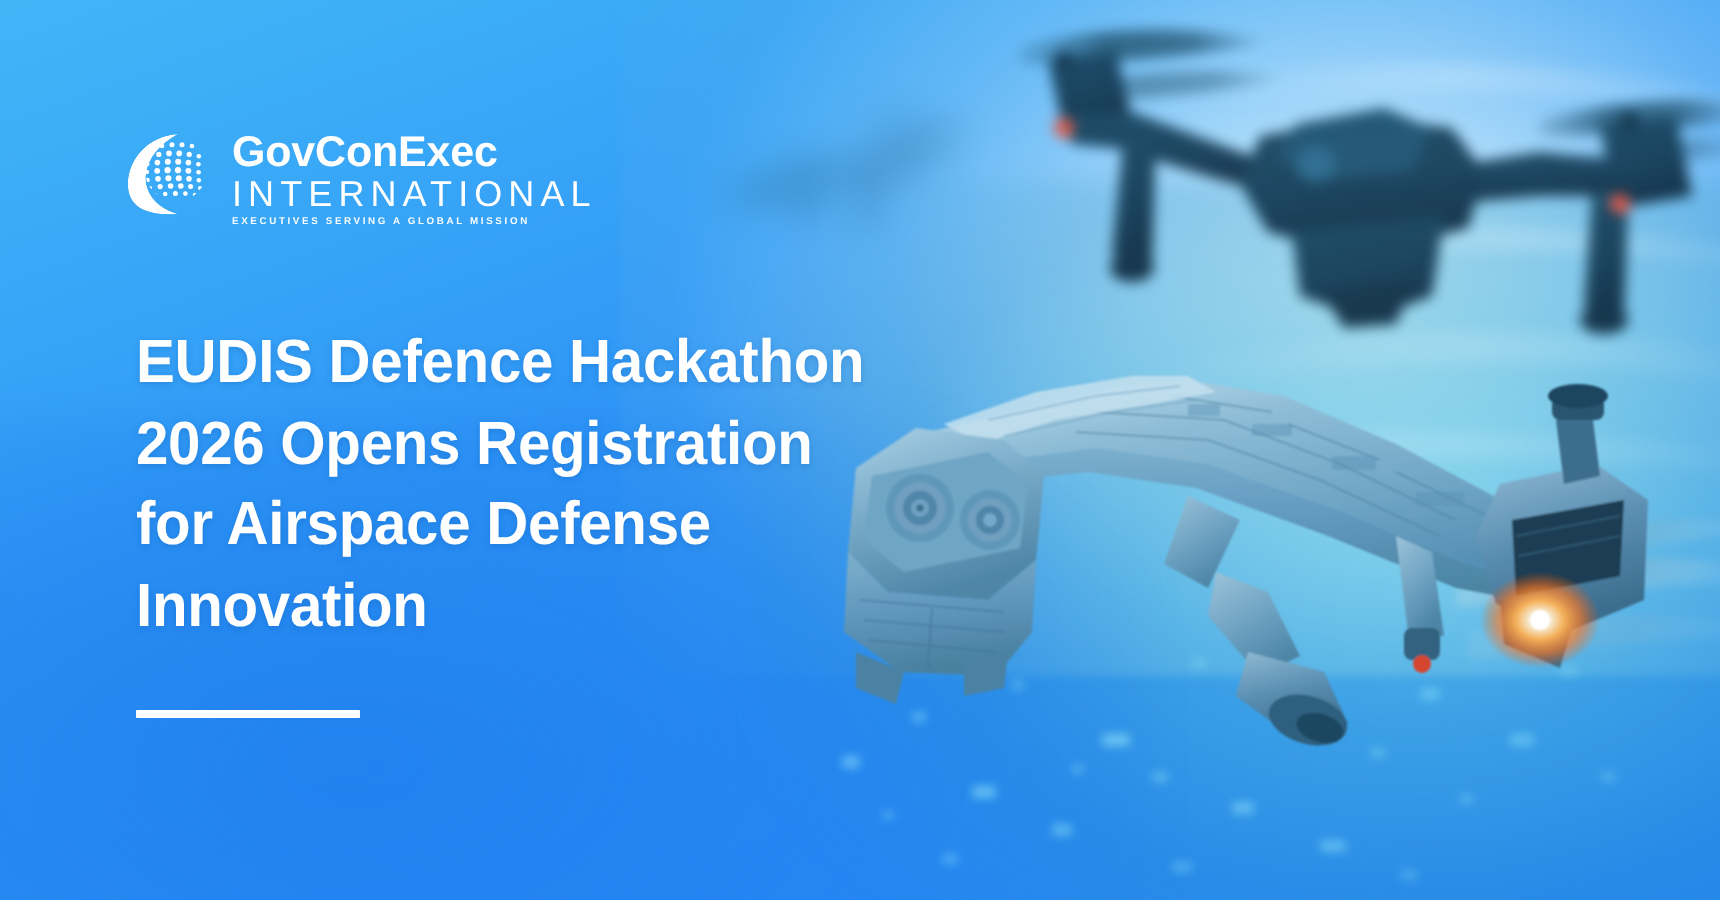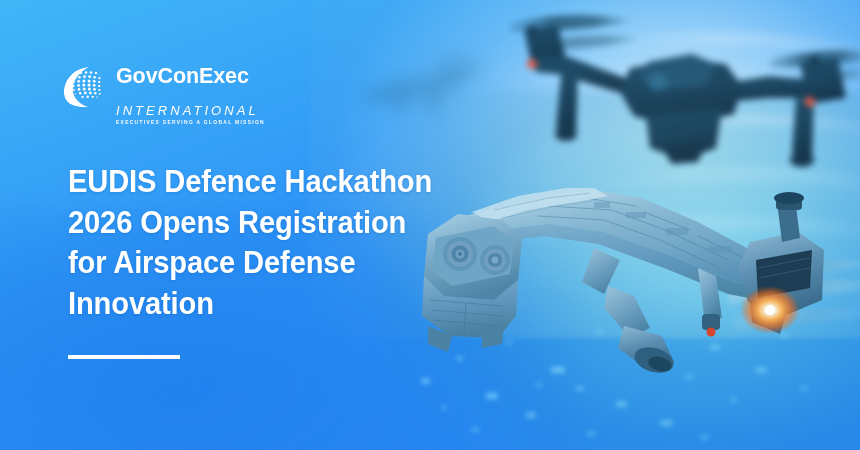--- a/index.html
+++ b/index.html
@@ -121,27 +121,26 @@
   .logo-name {
     color: #ffffff;
     font-size: 21.5px;
     font-weight: bold;
     letter-spacing: -0.1px;
     line-height: 1;
     white-space: nowrap;
   }
   .logo-sub {
     color: #ffffff;
-    font-size: 13px;
+    font-size: 18px;
     font-weight: normal;
     letter-spacing: 3.05px;
     line-height: 1;
-    margin-top: 16px;
+    margin-top: 0;
     white-space: nowrap;
-    font-style: italic;
   }
   .logo-tag {
     color: #ffffff;
     font-size: 4.9px;
     font-weight: bold;
     letter-spacing: 1.32px;
     line-height: 1;
     margin-top: 4px;
     white-space: nowrap;
     opacity: 0.97;

